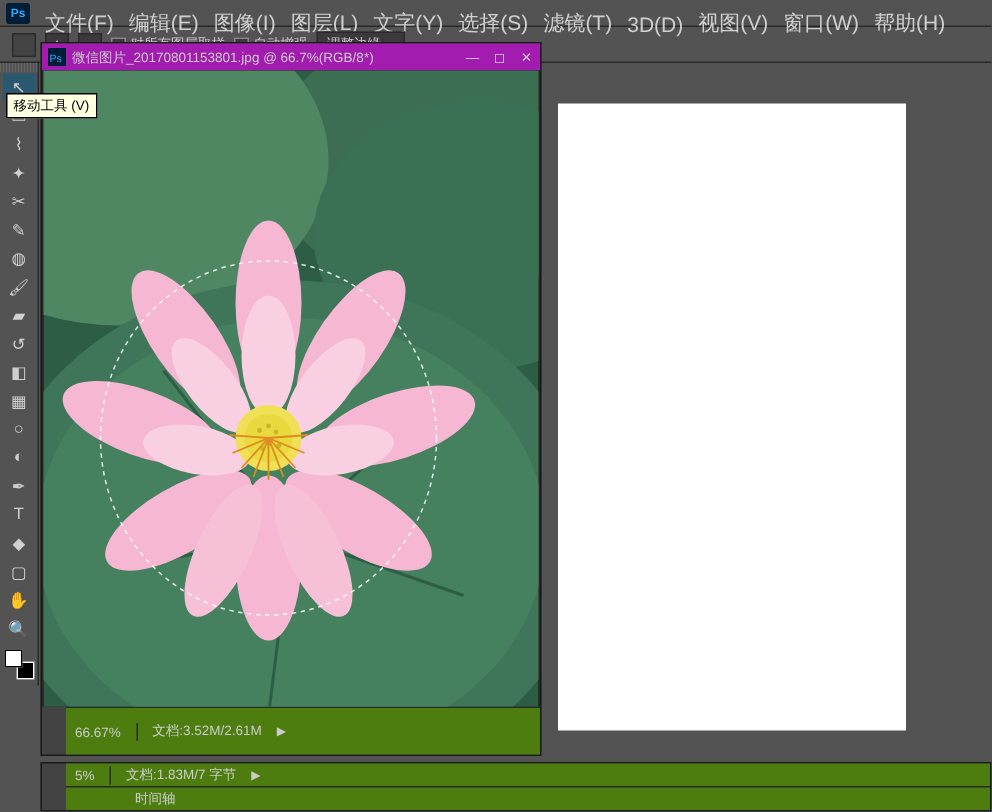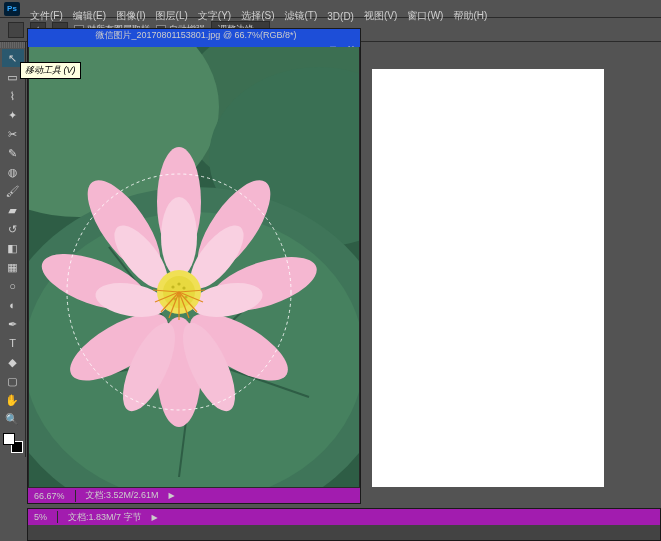--- a/index.html
+++ b/index.html
@@ -1,53 +1,53 @@
 <!DOCTYPE html>
 <html><head>
 <meta charset="utf-8">
 <style>
 * { margin: 0; padding: 0; box-sizing: border-box; font-family: "Microsoft YaHei", SimSun, sans-serif; }
 body { width: 661px; height: 541px; background: #535353; color: #ccc; font-size: 10px; overflow: hidden; position: relative; }
 
 
 .menubar { height: 18px; background: #535353; display: flex; align-items: center; padding-left: 4px; gap: 2px; border-bottom: 1px solid #2a2a2a; }
 .ps-logo { width: 16px; height: 14px; background: #001e36; color: #31a8ff; font-size: 8px; font-weight: bold; display: flex; align-items: center; justify-content: center; border-radius: 2px; margin-right: 4px; }
-.menu-item { padding: 1px 4px; cursor: default; color: #d0d0d0; font-size: 10px; margin-top: 15px; }
+.menu-item { padding: 1px 4px; cursor: default; color: #d0d0d0; font-size: 14px; margin-top: 15px; }
 
 
 .options { height: 24px; background: #535353; display: flex; align-items: center; padding-left: 8px; gap: 6px; border-bottom: 1px solid #2a2a2a; }
 .opt-swatch { width: 16px; height: 16px; background: #444; border: 1px solid #2a2a2a; }
 .opt-icon { width: 16px; height: 16px; background: #3a3a3a; border: 1px solid #2a2a2a; display: flex; align-items: center; justify-content: center; font-size: 8px; }
 .opt-chk { display: flex; align-items: center; gap: 3px; font-size: 9px; color: #ccc; }
 .opt-chk .box { width: 10px; height: 10px; border: 1px solid #888; background: #3a3a3a; }
 .opt-btn { padding: 1px 6px; background: #3a3a3a; border: 1px solid #2a2a2a; font-size: 9px; color: #ccc; }
 
 
 .toolbox { position: absolute; left: 0; top: 42px; width: 26px; background: #535353; display: flex; flex-direction: column; border-right: 1px solid #2a2a2a; }
 .toolbox .grip { height: 6px; background: repeating-linear-gradient(90deg,#666,#666 1px,#535353 1px,#535353 2px); }
 .tool { width: 22px; height: 18px; margin: 1px auto; display: flex; align-items: center; justify-content: center; color: #d0d0d0; font-size: 11px; }
 .tool.sel { background: #2a586e; }
 .color-wells { margin: 4px auto; width: 20px; height: 20px; position: relative; }
 .fg { width: 12px; height: 12px; background: #fff; border: 1px solid #000; position: absolute; left: 0; top: 0; }
 .bg { width: 12px; height: 12px; background: #000; border: 1px solid #fff; position: absolute; right: 0; bottom: 0; }
 
 
-.tooltip { position: absolute; left: 20px; top: 62px; background: #ffffe1; color: #000; border: 1px solid #000; padding: 1px 4px; font-size: 9px; z-index: 10; font-style: italic; }
+.tooltip { position: absolute; left: 4px; top: 62px; background: #ffffe1; color: #000; border: 1px solid #000; padding: 1px 4px; font-size: 9px; z-index: 10; }
 
 
 .docwin { position: absolute; background: #434343; border: 1px solid #1a1a1a; display: flex; flex-direction: column; }
 .doc1 { left: 27px; top: 28px; width: 334px; height: 476px; }
 .doc2 { left: 27px; top: 508px; width: 634px; height: 33px; }
-.titlebar { height: 18px; background: #1d4ed8; display: flex; align-items: center; font-size: 9px; color: #ccc; padding-left: 4px; flex-direction: column; }
+.titlebar { height: 18px; background: #a21caf; display: flex; align-items: center; font-size: 9px; color: #ccc; padding-left: 4px; }
 .titlebar .ico { width: 12px; height: 12px; margin-right: 4px; }
 .titlebar-ctrls { margin-left: auto; display: flex; }
 .titlebar-ctrls .ctl { width: 18px; height: 14px; display: flex; align-items: center; justify-content: center; color: #ccc; font-size: 9px; }
 .canvas-area { flex: 1; background: #262626; display: flex; align-items: flex-start; justify-content: center; overflow: hidden; position: relative; }
 .lotus-canvas { width: 330px; height: 440px; position: relative; }
-.statusbar { height: 16px; background: #a21caf; display: flex; align-items: center; font-size: 9px; color: #ccc; gap: 10px; padding-left: 6px; border-top: 1px solid #2a2a2a; }
+.statusbar { height: 32px; background: #4d7c0f; display: flex; align-items: center; font-size: 9px; color: #ccc; gap: 10px; padding-left: 6px; border-top: 1px solid #2a2a2a; margin-left: 16px; }
 .statusbar .sep { width: 1px; height: 12px; background: #2a2a2a; }
 .statusbar .play { font-size: 8px; }
 
 
 .blank-doc { position: absolute; left: 372px; top: 69px; width: 232px; height: 418px; background: #fff; }
 
 </style>
 </head>
 <body>
 
@@ -195,13 +195,16 @@
 
 <div class="blank-doc"></div>
 
 <div class="docwin doc2">
   <div class="statusbar" style="border-top:none;">
     <span>5%</span>
     <span class="sep"></span>
     <span>文档:1.83M/7 字节</span>
     <span class="play">▶</span>
   </div>
+  <div class="statusbar">
+    <span style="margin-left:40px;">时间轴</span>
+  </div>
 </div>
 
 </body></html>

